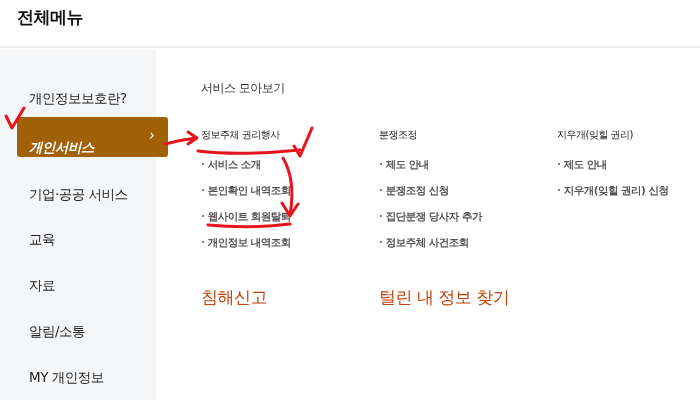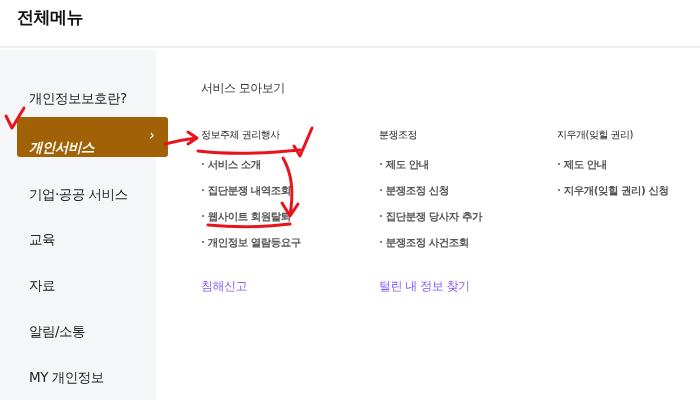--- a/index.html
+++ b/index.html
@@ -51,22 +51,22 @@
       font-size: 10px; color: #222; letter-spacing: -0.5px;
       height: 20px; cursor: pointer;
     }
     .col-items { margin-top: 8px; font-weight: bold; }
     .col-item {
       font-size: 10.5px; color: #555; height: 26px; line-height: 16px;
       letter-spacing: -0.5px; cursor: pointer;
     }
     .col-item::before { content: "· "; color: #777; }
     .bottom-title {
-      position: absolute; top: 228px;
-      font-size: 12px; color: #8b5cf6; letter-spacing: -0.5px; cursor: pointer;
+      position: absolute; top: 236px;
+      font-size: 17px; color: #c2410c; letter-spacing: -0.5px; cursor: pointer;
     }
 
     .annot { position: absolute; left: 0; top: 0; width: 700px; height: 400px; pointer-events: none; }
   </style>
 </head>
 <body>
 
 <div class="page">
 
   <div class="header">
@@ -98,33 +98,33 @@
     </div>
   </div>
 
   <div class="content">
     <div class="section-title">서비스 모아보기</div>
 
     <div class="col" style="left:45px">
       <div class="col-title">정보주체 권리행사</div>
       <div class="col-items">
         <div class="col-item">서비스 소개</div>
-        <div class="col-item">집단분쟁 내역조회</div>
+        <div class="col-item">본인확인 내역조회</div>
         <div class="col-item">웹사이트 회원탈퇴</div>
-        <div class="col-item">개인정보 열람등요구</div>
+        <div class="col-item">개인정보 내역조회</div>
       </div>
     </div>
 
     <div class="col" style="left:223px">
       <div class="col-title">분쟁조정</div>
       <div class="col-items">
         <div class="col-item">제도 안내</div>
         <div class="col-item">분쟁조정 신청</div>
         <div class="col-item">집단분쟁 당사자 추가</div>
-        <div class="col-item">분쟁조정 사건조회</div>
+        <div class="col-item">정보주체 사건조회</div>
       </div>
     </div>
 
     <div class="col" style="left:401px">
       <div class="col-title">지우개(잊힐 권리)</div>
       <div class="col-items">
         <div class="col-item">제도 안내</div>
         <div class="col-item">지우개(잊힐 권리) 신청</div>
       </div>
     </div>

